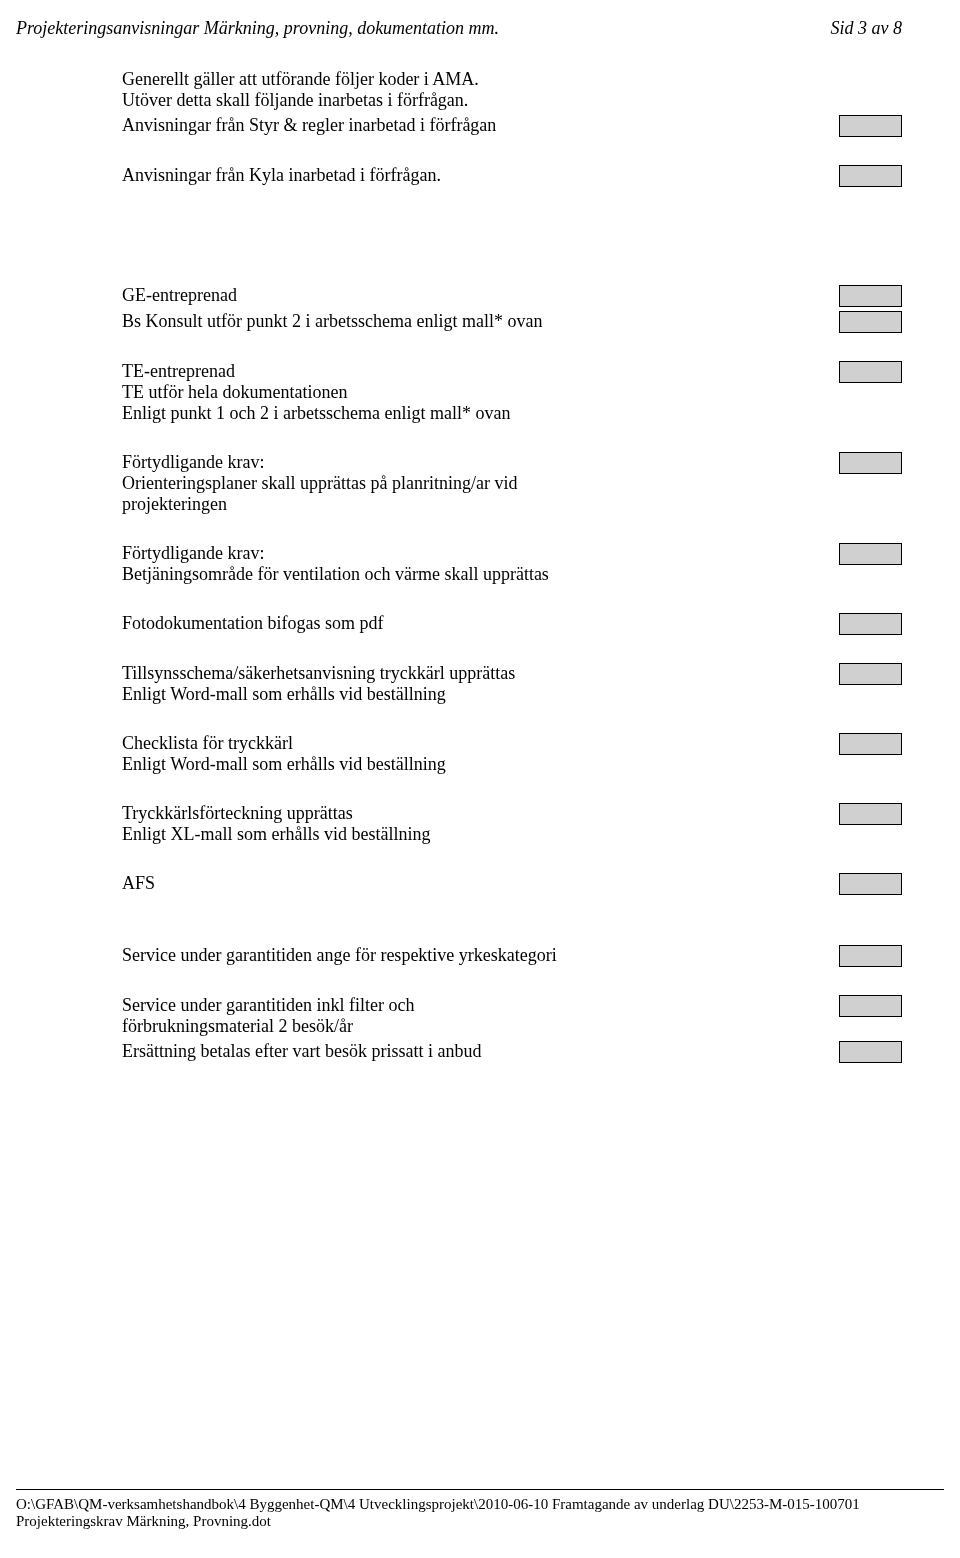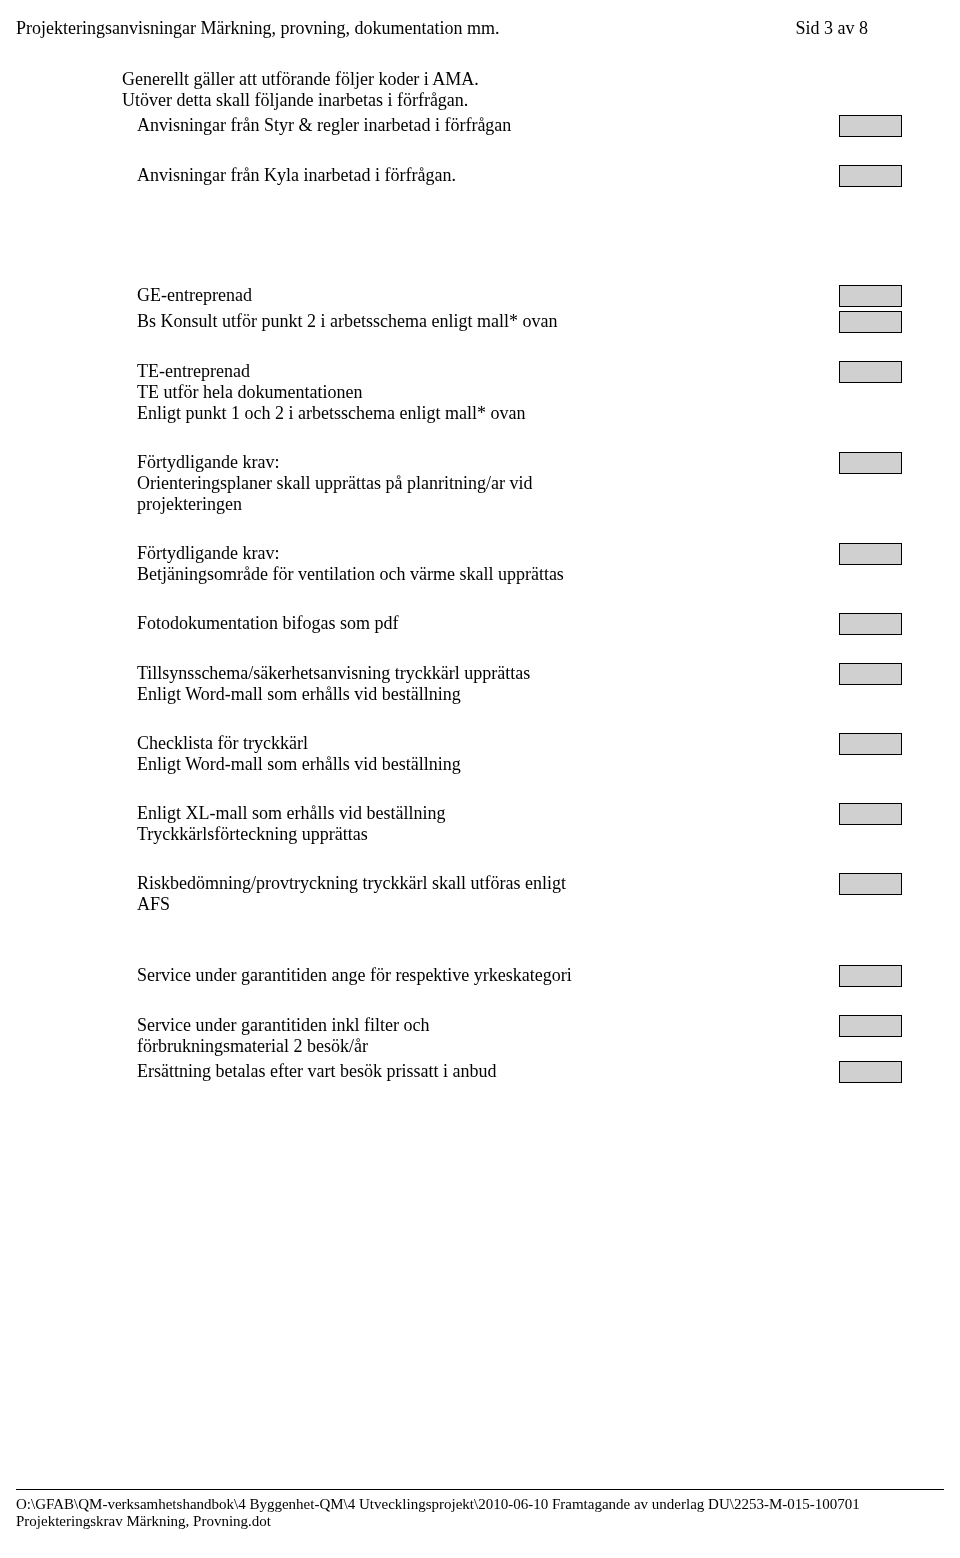--- a/index.html
+++ b/index.html
@@ -9,32 +9,32 @@
       background: #fff;
       width: 960px;
       margin: 0 auto;
       color: #000;
       position: relative;
       min-height: 1558px;
     }
     .header {
       display: flex;
       justify-content: space-between;
-      padding: 18px 92px 0 16px;
+      padding: 18px 58px 0 16px;
+      font-style: italic;
     }
     .header-title { }
     .header-page { }
     .content {
       padding: 30px 58px 0 122px;
     }
     .row {
       display: flex;
       align-items: flex-start;
       margin-bottom: 4px;
-      margin-left: 15px;
     }
     .row .text {
       flex: 1;
       padding-right: 16px;
     }
     .row .box-col {
       width: 70px;
       display: flex;
       justify-content: flex-end;
     }
@@ -177,33 +177,32 @@
     </div>
     <div class="box-col">
         <span class="checkbox"></span>
       </div>
   </div>
 
   <div class="gap-md"></div>
 
   <div class="row">
     <div class="text bold">
+      <div>Tryckkärlsförteckning upprättas</div>
       <div>Enligt XL-mall som erhålls vid beställning</div>
-      <div>Tryckkärlsförteckning upprättas</div>
-    </div>
-    <div class="box-col">
-        <span class="checkbox"></span>
-      </div>
-  </div>
-
-  <div class="gap-md"></div>
-
-  <div class="row">
-    <div class="text bold">
-      <div>Riskbedömning/provtryckning tryckkärl skall utföras enligt</div>
+    </div>
+    <div class="box-col">
+        <span class="checkbox"></span>
+      </div>
+  </div>
+
+  <div class="gap-md"></div>
+
+  <div class="row">
+    <div class="text bold">
       <div>AFS</div>
     </div>
     <div class="box-col">
         <span class="checkbox"></span>
       </div>
   </div>
 
   <div class="gap-lg"></div>
 
   <div class="row">

